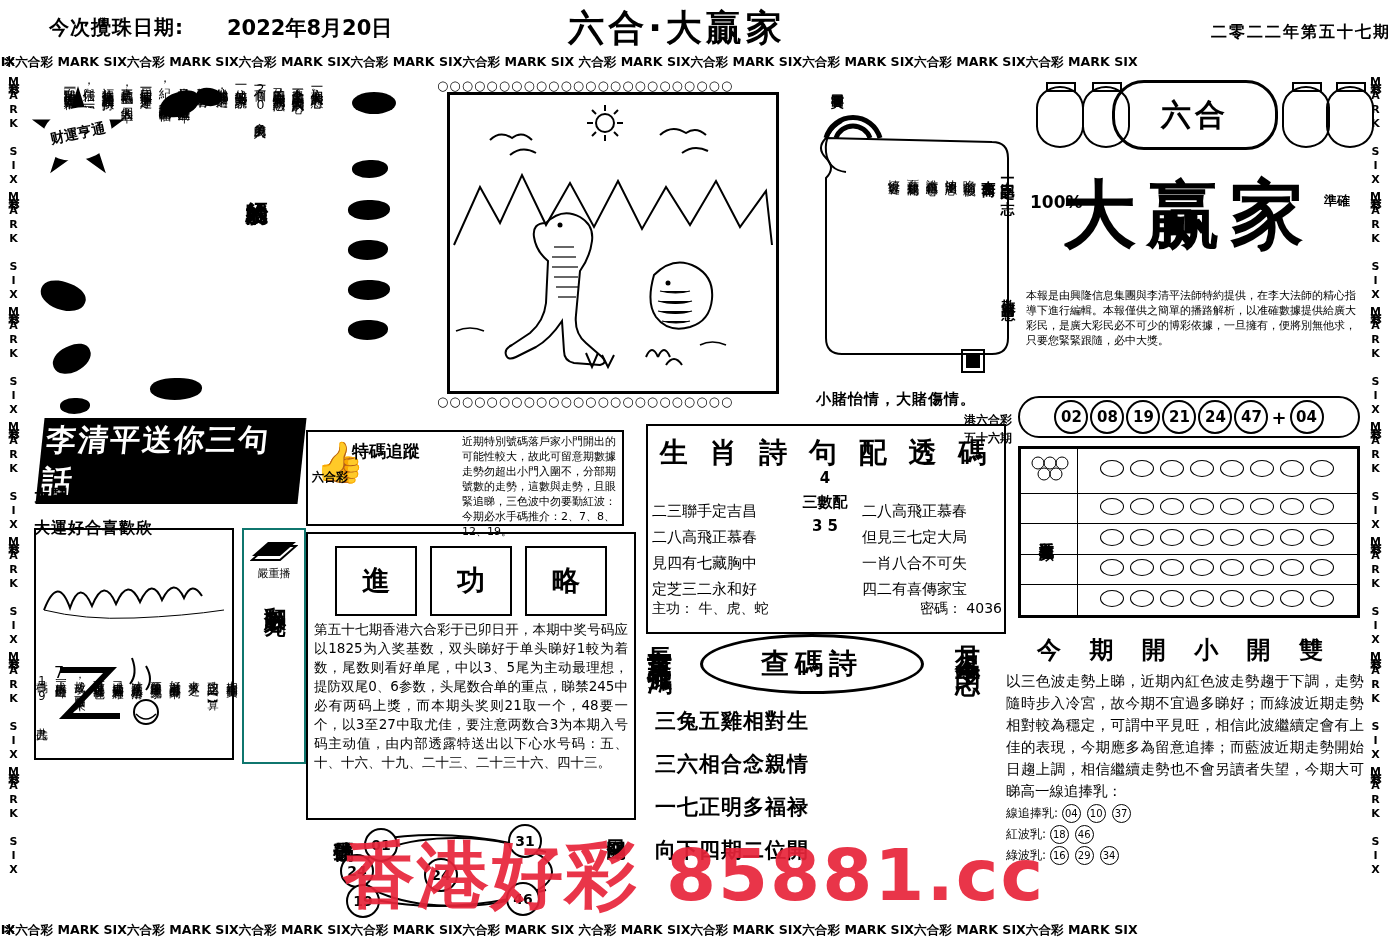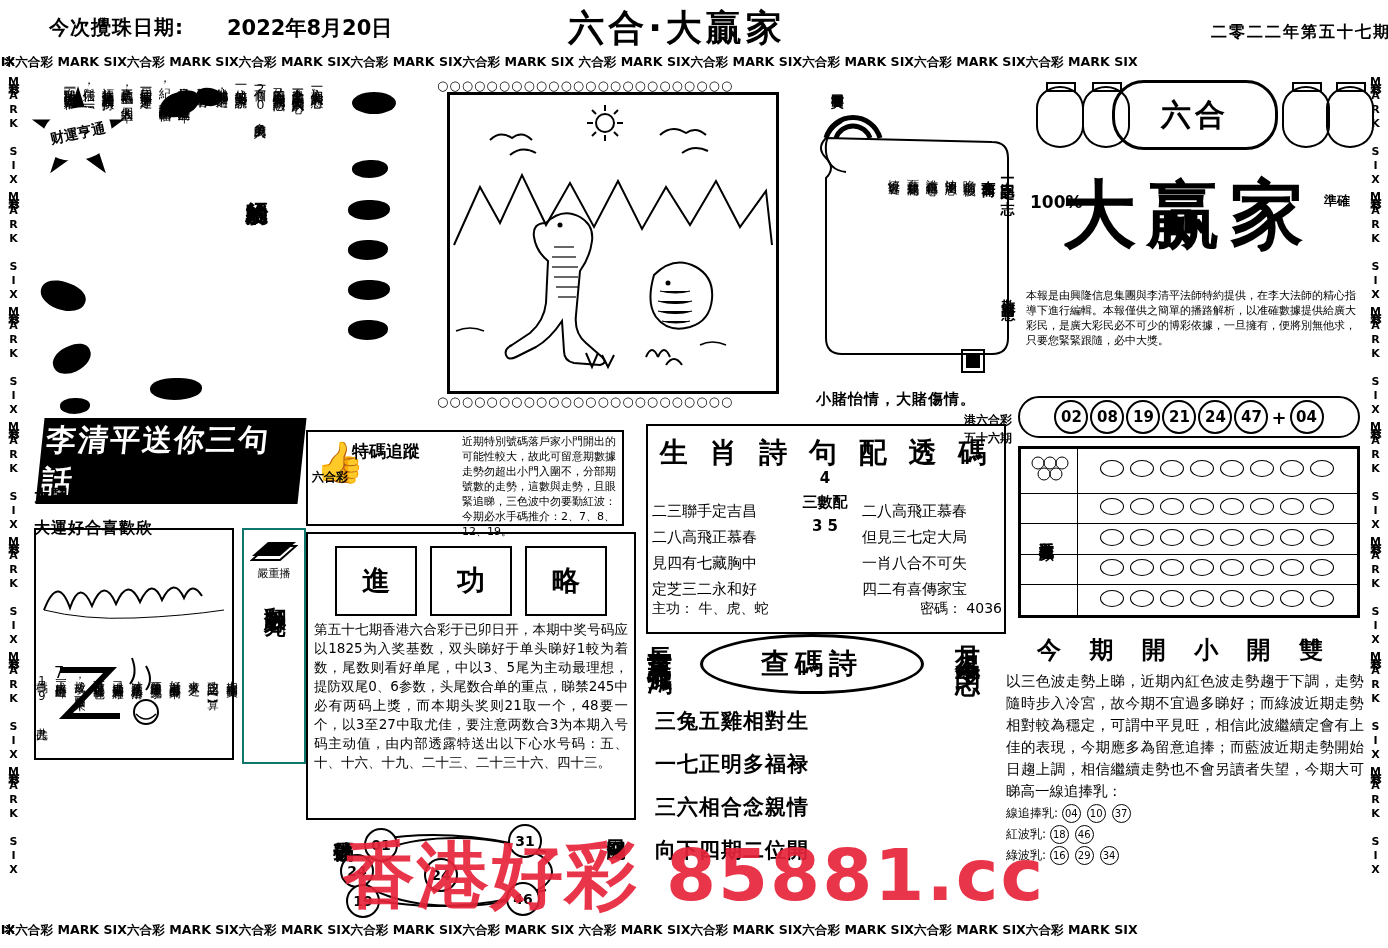--- a/index.html
+++ b/index.html
@@ -486,22 +486,22 @@
     </div>
   </div>
 
   <div id="changkong">長空萬裏一孤鴻</div>
   <div id="yuexia">月下得令少鬥志</div>
 
   <div class="box" id="chamaBox"></div>
   <div id="chamaOval">查碼詩</div>
   <div id="chamaLines">
     <div>三兔五雞相對生</div>
+    <div>三六相合念親情</div>
     <div>一七正明多福禄</div>
-    <div>三六相合念親情</div>
     <div>向下四期二位開</div>
   </div>
 
   <div class="box" id="bottomNums">
     <svg width="330" height="96" viewBox="0 0 330 96" style="position:absolute;left:0;top:0;">
       <ellipse cx="150" cy="50" rx="96" ry="34" fill="none" stroke="#000" stroke-width="2"></ellipse>
       <path d="M70 18 q80 -14 170 12" fill="none" stroke="#000" stroke-width="2"></path>
       <path d="M70 78 q80 16 170 -10" fill="none" stroke="#000" stroke-width="2"></path>
     </svg>
   </div>

